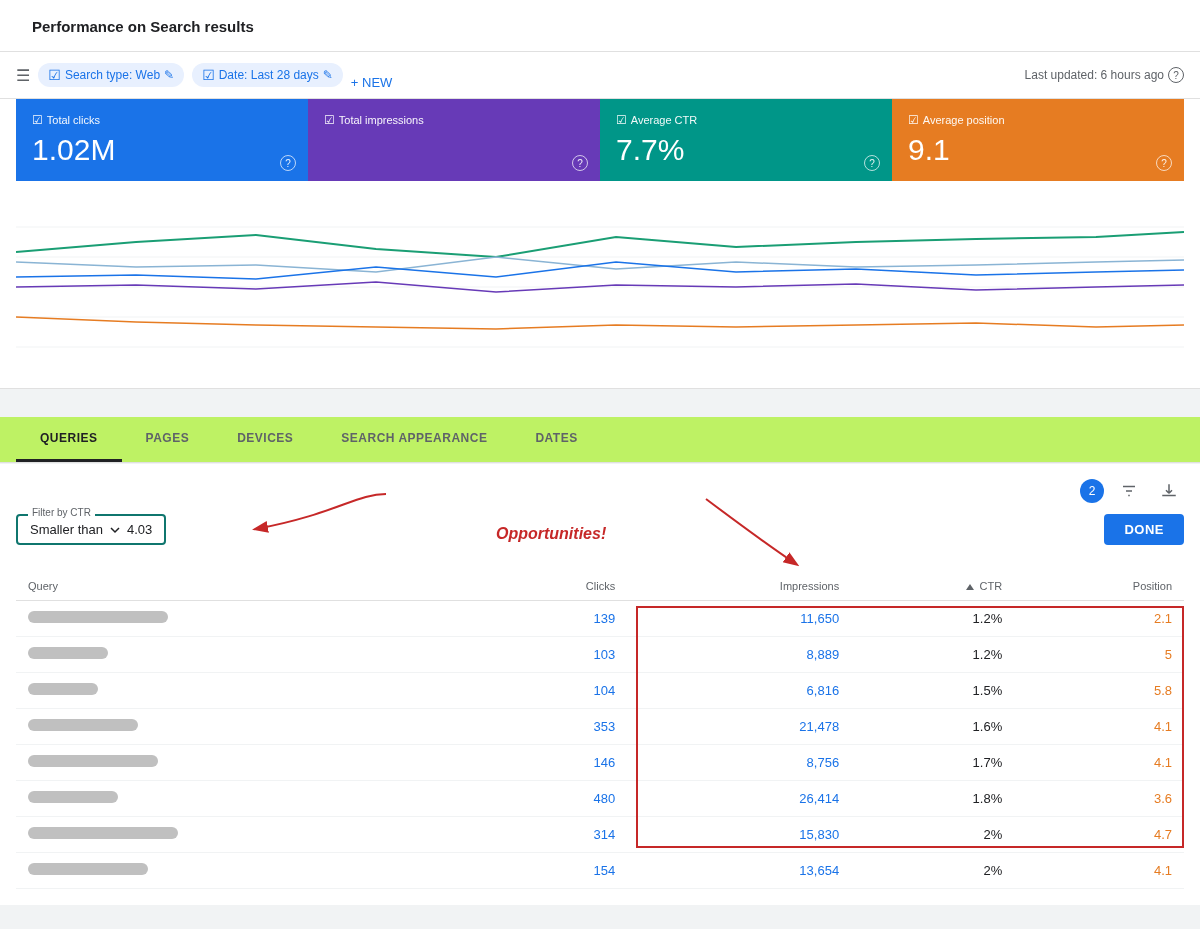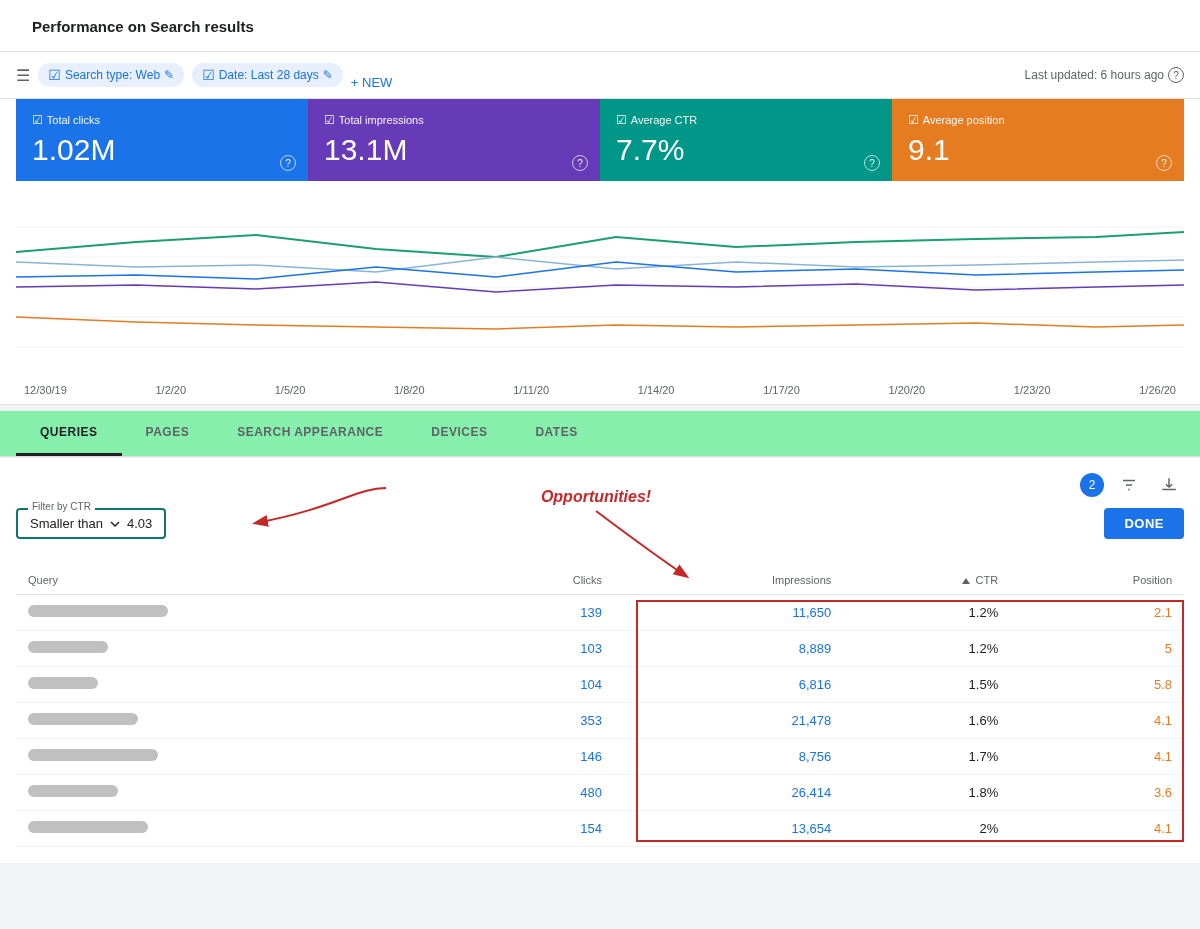--- a/index.html
+++ b/index.html
@@ -122,25 +122,25 @@
       margin-top: 0;
       border-bottom: 1px solid #e0e0e0;
     }
     .chart-svg-container {
       width: 100%;
       height: 180px;
     }
 
     
     .tabs-bar {
-      background: #86efac;
+      background: #bef264;
       border-bottom: 1px solid #e0e0e0;
       display: flex;
       padding: 0 16px;
-      margin-top: 6px;
+      margin-top: 28px;
     }
     .tab {
       padding: 14px 24px;
       font-size: 12px;
       font-weight: 600;
       color: #5f6368;
       cursor: pointer;
       letter-spacing: 0.5px;
       border-bottom: 3px solid transparent;
       text-transform: uppercase;
@@ -318,21 +318,20 @@
       <span>Total clicks</span>
     </div>
     <div class="metric-value">1.02M</div>
     <div class="metric-help">?</div>
   </div>
   <div class="metric-card impressions">
     <div class="metric-label">
       <span class="check-icon">☑</span>
       <span>Total impressions</span>
     </div>
-    <div class="metric-value">13.1M</div>
     <div class="metric-help">?</div>
   </div>
   <div class="metric-card ctr">
     <div class="metric-label">
       <span class="check-icon">☑</span>
       <span>Average CTR</span>
     </div>
     <div class="metric-value">7.7%</div>
     <div class="metric-help">?</div>
   </div>
@@ -360,39 +359,27 @@
     <polyline fill="none" stroke="#8ab4d4" stroke-width="1.5" points="0,65 120,70 240,68 360,75 480,60 600,72 720,65 840,70 960,68 1080,65 1168,63"></polyline>
 
     <polyline fill="none" stroke="#1a73e8" stroke-width="1.5" points="0,80 120,78 240,82 360,70 480,80 600,65 720,75 840,72 960,78 1080,75 1168,73"></polyline>
 
     <polyline fill="none" stroke="#673ab7" stroke-width="1.5" points="0,90 120,88 240,92 360,85 480,95 600,88 720,90 840,87 960,93 1080,90 1168,88"></polyline>
 
     <polyline fill="none" stroke="#e67c22" stroke-width="1.5" points="0,120 120,125 240,128 360,130 480,132 600,128 720,130 840,128 960,126 1080,130 1168,128"></polyline>
   </svg>
 
   
-  <div style="display:flex; justify-content:space-between; padding: 4px 8px 0; font-size:11px; color:#5f6368;">
-    <span>12/30/19</span>
-    <span>1/2/20</span>
-    <span>1/5/20</span>
-    <span>1/8/20</span>
-    <span>1/11/20</span>
-    <span>1/14/20</span>
-    <span>1/17/20</span>
-    <span>1/20/20</span>
-    <span>1/23/20</span>
-    <span>1/26/20</span>
-  </div>
 </div>
 
 <div class="tabs-bar">
   <div class="tab active">QUERIES</div>
   <div class="tab">PAGES</div>
+  <div class="tab">DEVICES</div>
   <div class="tab">SEARCH APPEARANCE</div>
-  <div class="tab">DEVICES</div>
   <div class="tab">DATES</div>
 </div>
 
 <div class="table-section">
 
   <div class="table-toolbar">
     <div class="badge-circle">2</div>
     <div class="icon-btn" title="Filter">
       <svg width="18" height="18" viewBox="0 0 24 24" fill="none" stroke="#5f6368" stroke-width="2">
         <line x1="4" y1="6" x2="20" y2="6"></line>
@@ -427,21 +414,21 @@
 
       <svg width="200" height="60" viewBox="0 0 200 60" style="position:absolute; left:180px; top:-30px; pointer-events:none;">
         <defs>
           <marker id="arrowhead1" markerWidth="8" markerHeight="8" refX="6" refY="3" orient="auto">
             <path d="M0,0 L0,6 L8,3 z" fill="#c62828"></path>
           </marker>
         </defs>
         <path d="M190,10 C160,10 140,30 60,45" stroke="#c62828" stroke-width="2" fill="none" marker-end="url(#arrowhead1)"></path>
       </svg>
 
-      <div style="position:absolute; left:480px; top:-20px; display:flex; flex-direction:column; align-items:center; pointer-events:none;">
+      <div style="position:absolute; left:480px; top:-20px; display:flex; flex-direction:row; align-items:center; pointer-events:none;">
         <span class="opportunities-label">Opportunities!</span>
         <svg width="200" height="80" viewBox="0 0 200 80">
           <defs>
             <marker id="arrowhead2" markerWidth="8" markerHeight="8" refX="6" refY="3" orient="auto">
               <path d="M0,0 L0,6 L8,3 z" fill="#c62828"></path>
             </marker>
           </defs>
           <path d="M100,5 C120,20 160,50 190,70" stroke="#c62828" stroke-width="2" fill="none" marker-end="url(#arrowhead2)"></path>
         </svg>
       </div>
@@ -501,20 +488,27 @@
             <td class="pos-val">4.1</td>
           </tr>
           <tr>
             <td class="query-col"><span class="redacted-text" style="width: 90px;"></span></td>
             <td class="clicks-val">480</td>
             <td class="imp-val">26,414</td>
             <td class="ctr-val">1.8%</td>
             <td class="pos-val">3.6</td>
           </tr>
           <tr>
+            <td class="query-col"><span class="redacted-text" style="width: 150px;"></span></td>
+            <td class="clicks-val">314</td>
+            <td class="imp-val">15,830</td>
+            <td class="ctr-val">2%</td>
+            <td class="pos-val">4.7</td>
+          </tr>
+          <tr>
             <td class="query-col"><span class="redacted-text" style="width: 120px;"></span></td>
             <td class="clicks-val">154</td>
             <td class="imp-val">13,654</td>
             <td class="ctr-val">2%</td>
             <td class="pos-val">4.1</td>
           </tr>
         </tbody>
     </table>
 
     <div style="position:absolute; top:34px; left:620px; right:0; height:242px; border:2px solid #c62828; pointer-events:none; z-index:2;"></div>

